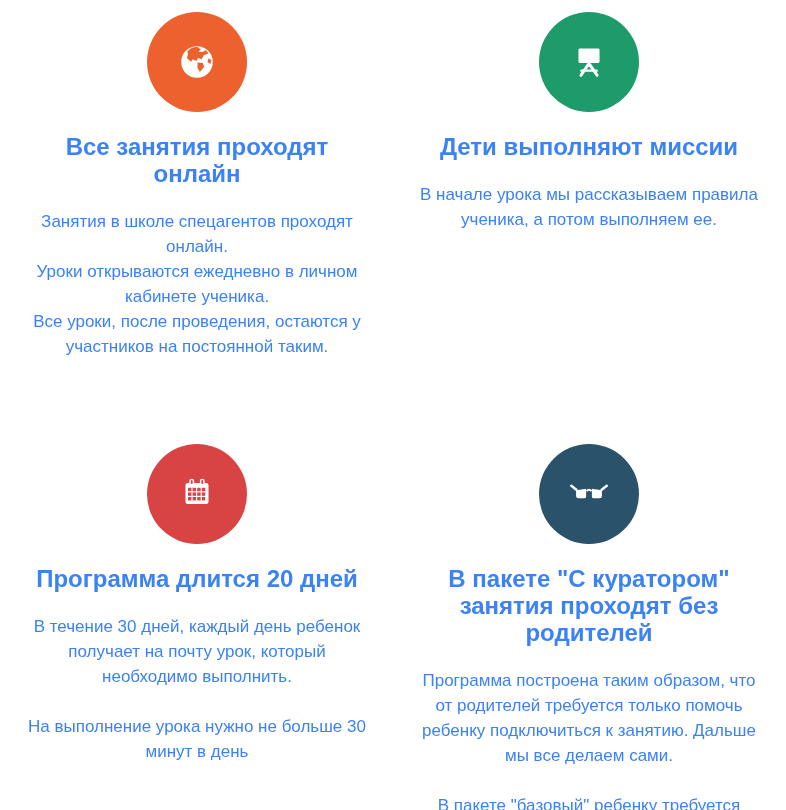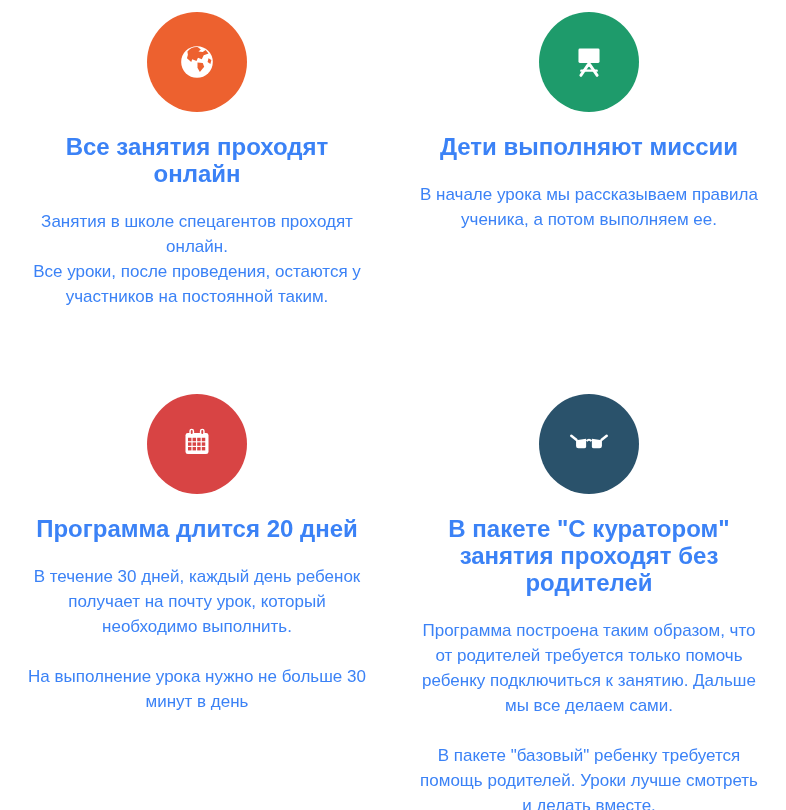--- a/index.html
+++ b/index.html
@@ -70,20 +70,21 @@
         <g clip-path="url(#gc)" fill="currentColor">
           <path d="M14 13 C17 9.5 21 8 25 8.5 L28 11 L25.5 13 L30 13.5 L33 11.5 L36 15 L31 17 L29 21 L25 19.5 L23.5 23 L19 21 L18 24 L13.5 20 L14.5 16.5 Z"></path>
           <path d="M24.5 24.5 L30 25 L31.5 29 L27 34.5 L24.5 30 Z"></path>
           <path d="M36 20 L39 22 L38 26 L35 24 Z"></path>
         </g>
       </svg>
     </div>
     <h2>Все занятия проходят онлайн</h2>
     <div class="card-text">
       <p>Занятия в школе спецагентов проходят онлайн.</p>
+      <p>Уроки открываются ежедневно в личном кабинете ученика.</p>
       <p>Все уроки, после проведения, остаются у участников на постоянной таким.</p>
     </div>
   </div>
 
   <div class="card">
     <div class="circle" style="background: rgb(30, 155, 107); color: rgb(30, 155, 107);">
       <svg width="46" height="46" viewBox="0 0 48 48" aria-hidden="true">
         <rect x="13" y="10" width="22" height="15" rx="1.5" fill="#ffffff"></rect>
         <rect x="22.5" y="25" width="3" height="4" fill="#ffffff"></rect>
         <g stroke="#ffffff" stroke-width="3" stroke-linecap="round" fill="none">

